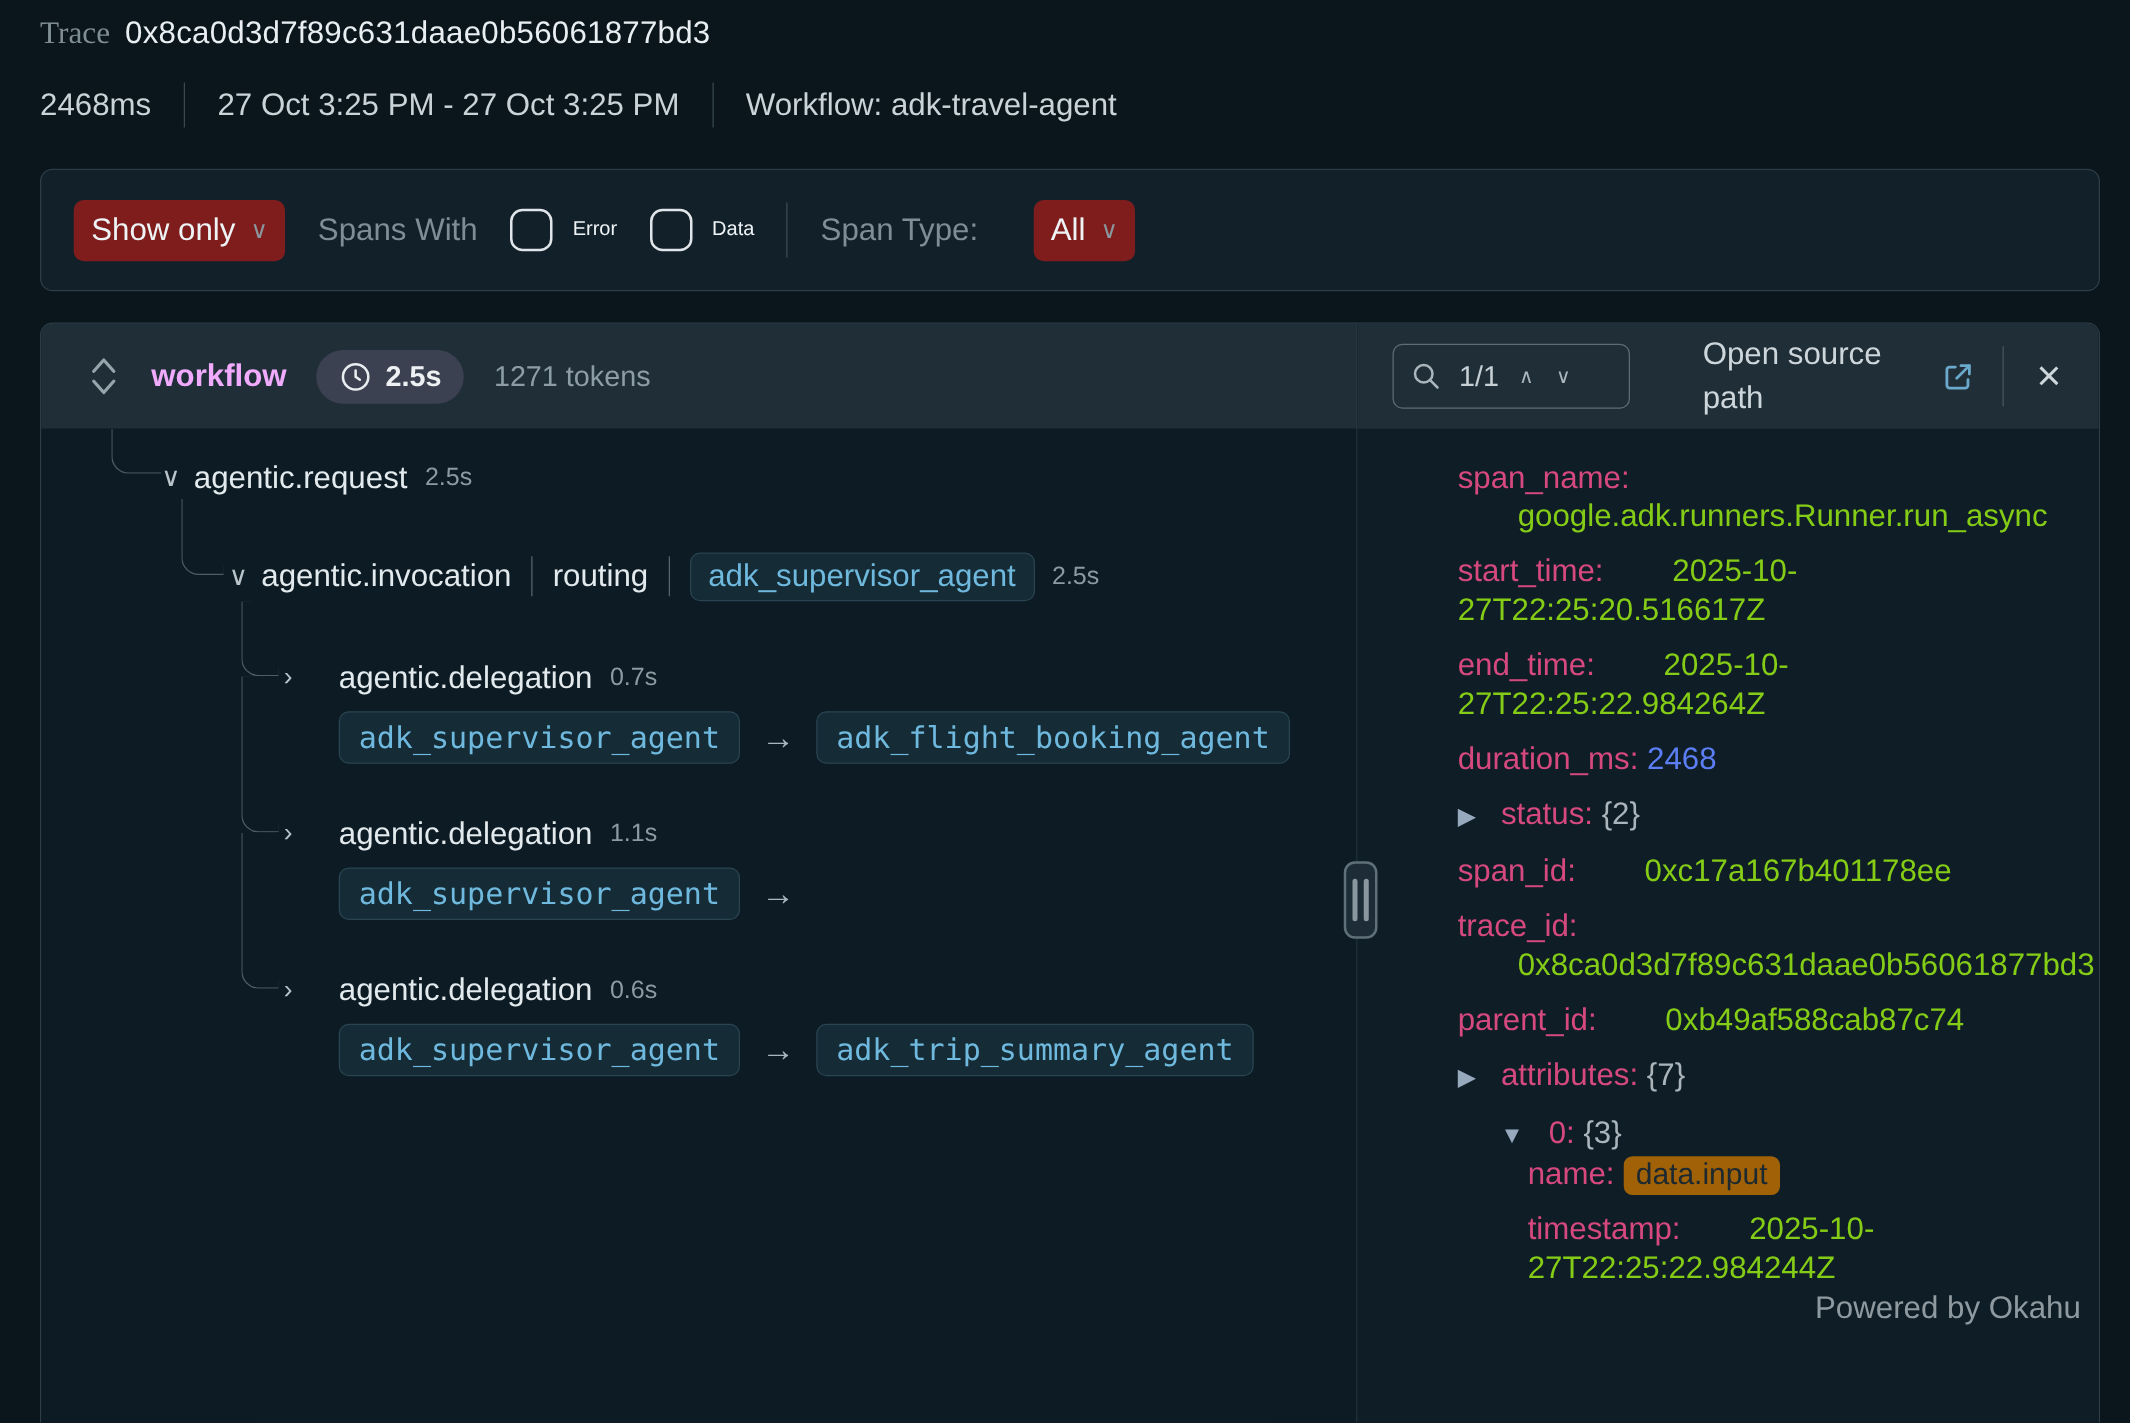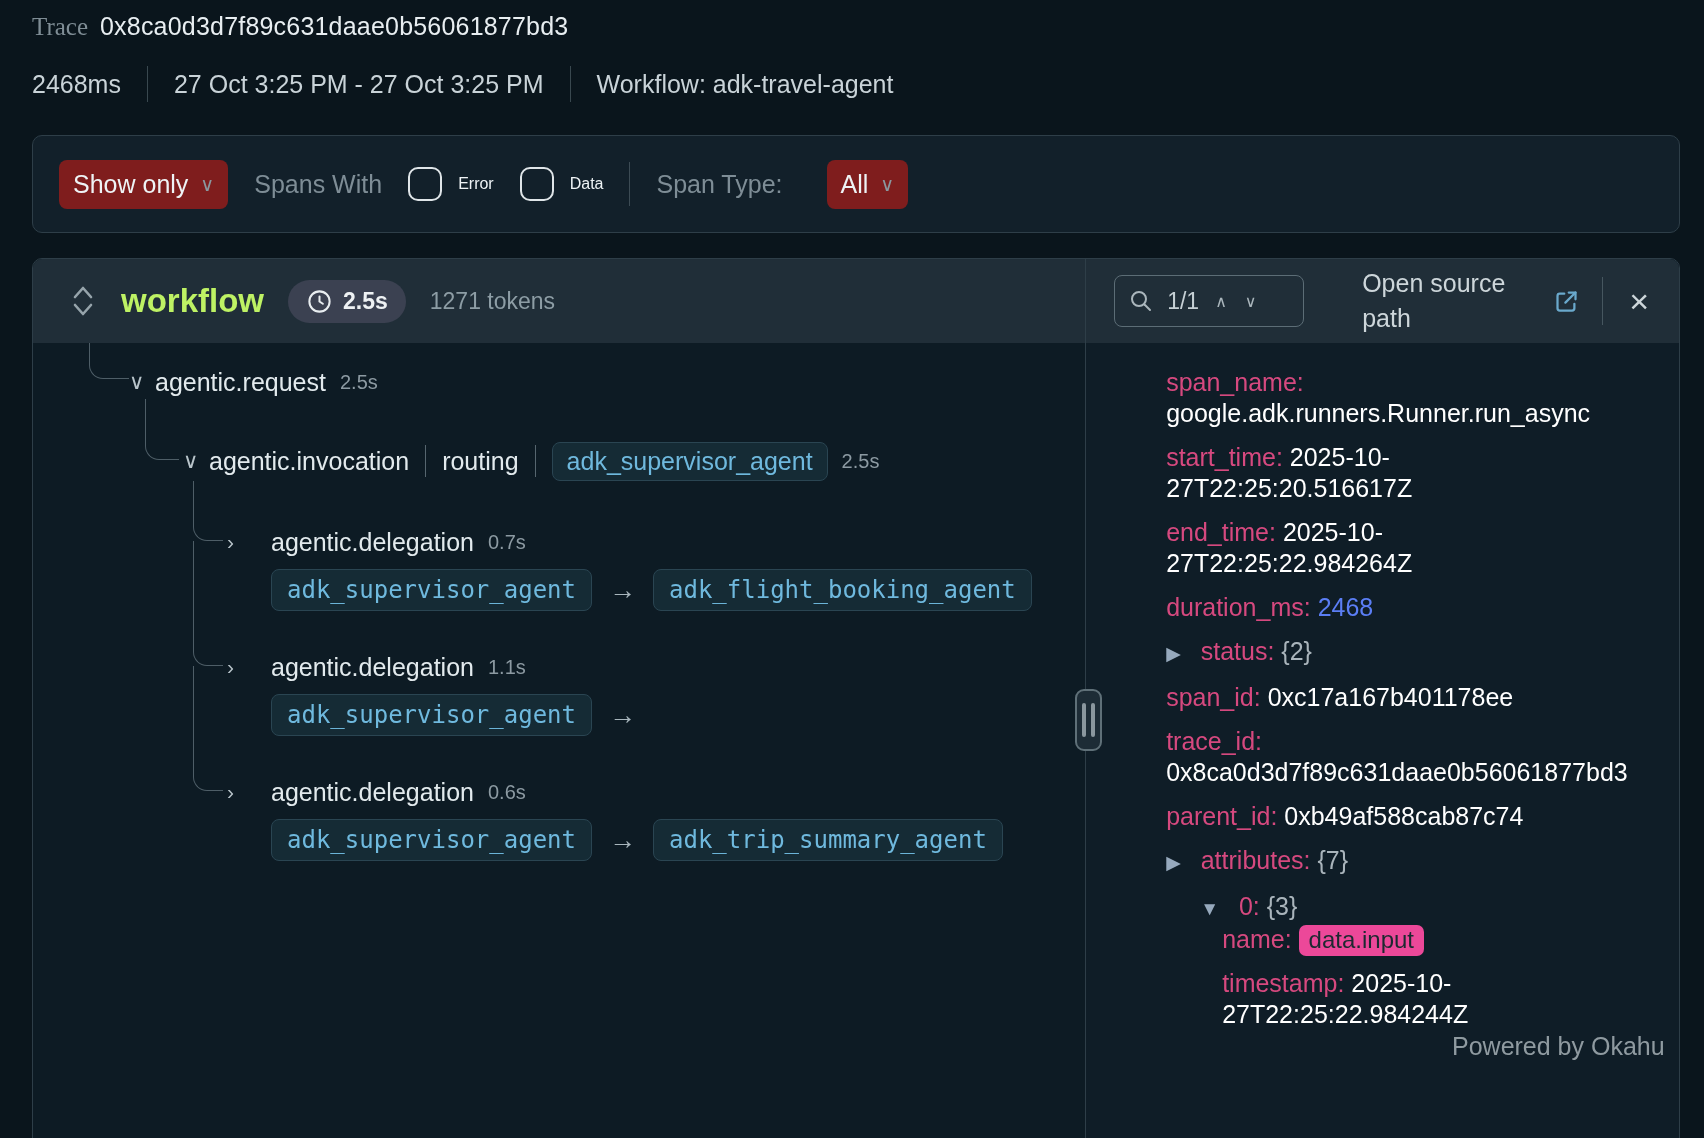--- a/index.html
+++ b/index.html
@@ -48,21 +48,21 @@
     display:flex; overflow:hidden;
   }
   #tree-col { width:1055px; display:flex; flex-direction:column; }
   #panel-divider { width:1px; background:#2e3e48; }
   #right-col { flex:1; display:flex; flex-direction:column; background:#0f1d27; }
 
   .band { height:84px; background:#202e38; flex:none; }
   #tree-band { display:flex; align-items:center; padding-left:36px; gap:24px; }
   #right-band { display:flex; align-items:center; padding:0 26px 0 28px; gap:22px; }
 
-  #root-name { font-size:33px; font-weight:700; color:#bef264; }
+  #root-name { font-size:25px; font-weight:700; color:#f0abfc; }
   #root-badge {
     display:flex; align-items:center; gap:10px; background:#3b4151;
     border-radius:999px; padding:8px 18px;
   }
   #root-badge .t { font-size:23px; font-weight:600; color:#eef1f3; }
   #root-tokens { font-size:23px; color:#8d9da5; }
 
   
   #tree-body { position:relative; flex:1; background:#0d1b24; }
   .elbow {
@@ -109,25 +109,25 @@
 
   
   #detail { position:relative; flex:1; padding:24px 0 0 80px; overflow:hidden; }
   .drow { width:442px; font-size:25px; line-height:31px; margin-bottom:13px; }
   .drow.tight { margin-bottom:0; }
   .drow.mt { margin-top:13px; }
   .drow.ind1 { padding-left:34px; }
   .drow.ind2 { padding-left:56px; }
   .tri { font-size:19px; margin-right:13px; color:#96a9bd; cursor:pointer; }
   .dkey { color:#d6497f; }
-  .dval.green { color:#ffffff; }
+  .dval.green { color:#84cc16;margin-left:48px; }
   .dval.num { color:#5b7ef5; }
   .dval.count { color:#a9b4bb; }
   .dval.badge {
-    background:#ec4899; color:#1c2930; border-radius:7px; padding:1px 10px 3px;
+    background:#a16207; color:#1c2930; border-radius:7px; padding:1px 10px 3px;
     font-size:24px;
   }
 
   
   #watermark { left:1452px; top:1032px; font-size:25px; color:#9aa5ab; opacity:.92; z-index:6; }
 
   svg { display:block; }
 </style>
 </head>
 <body>

